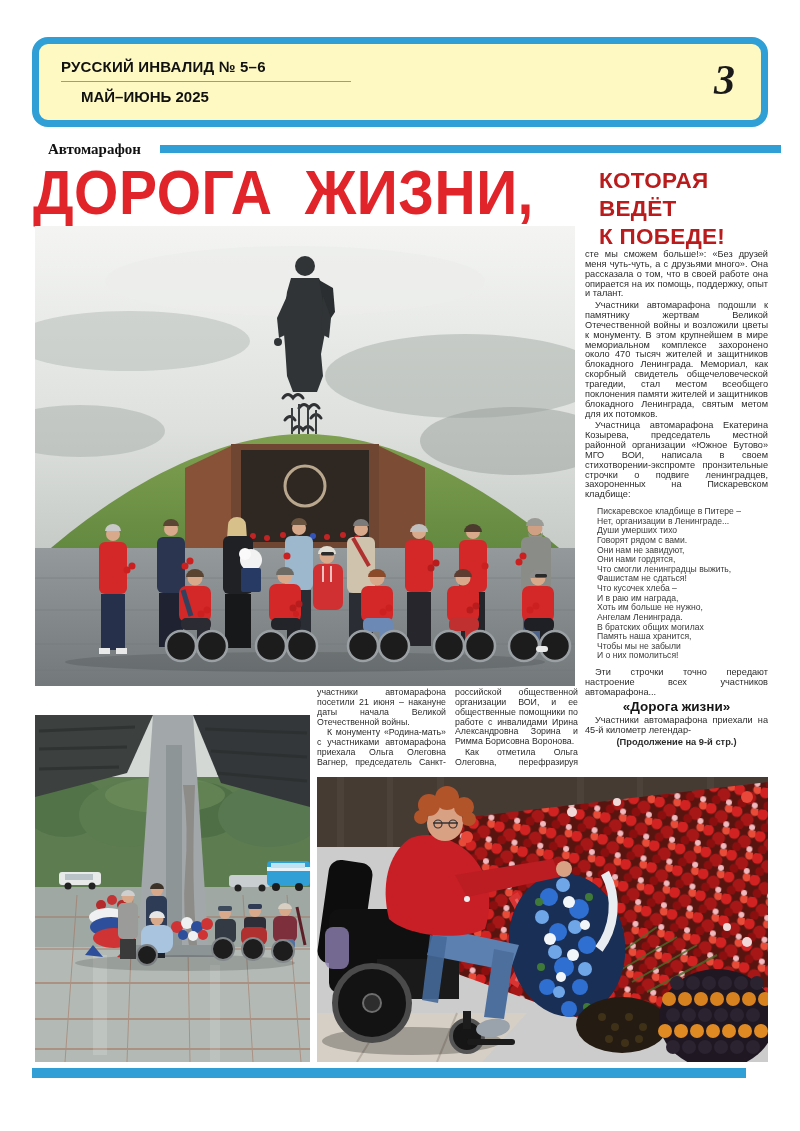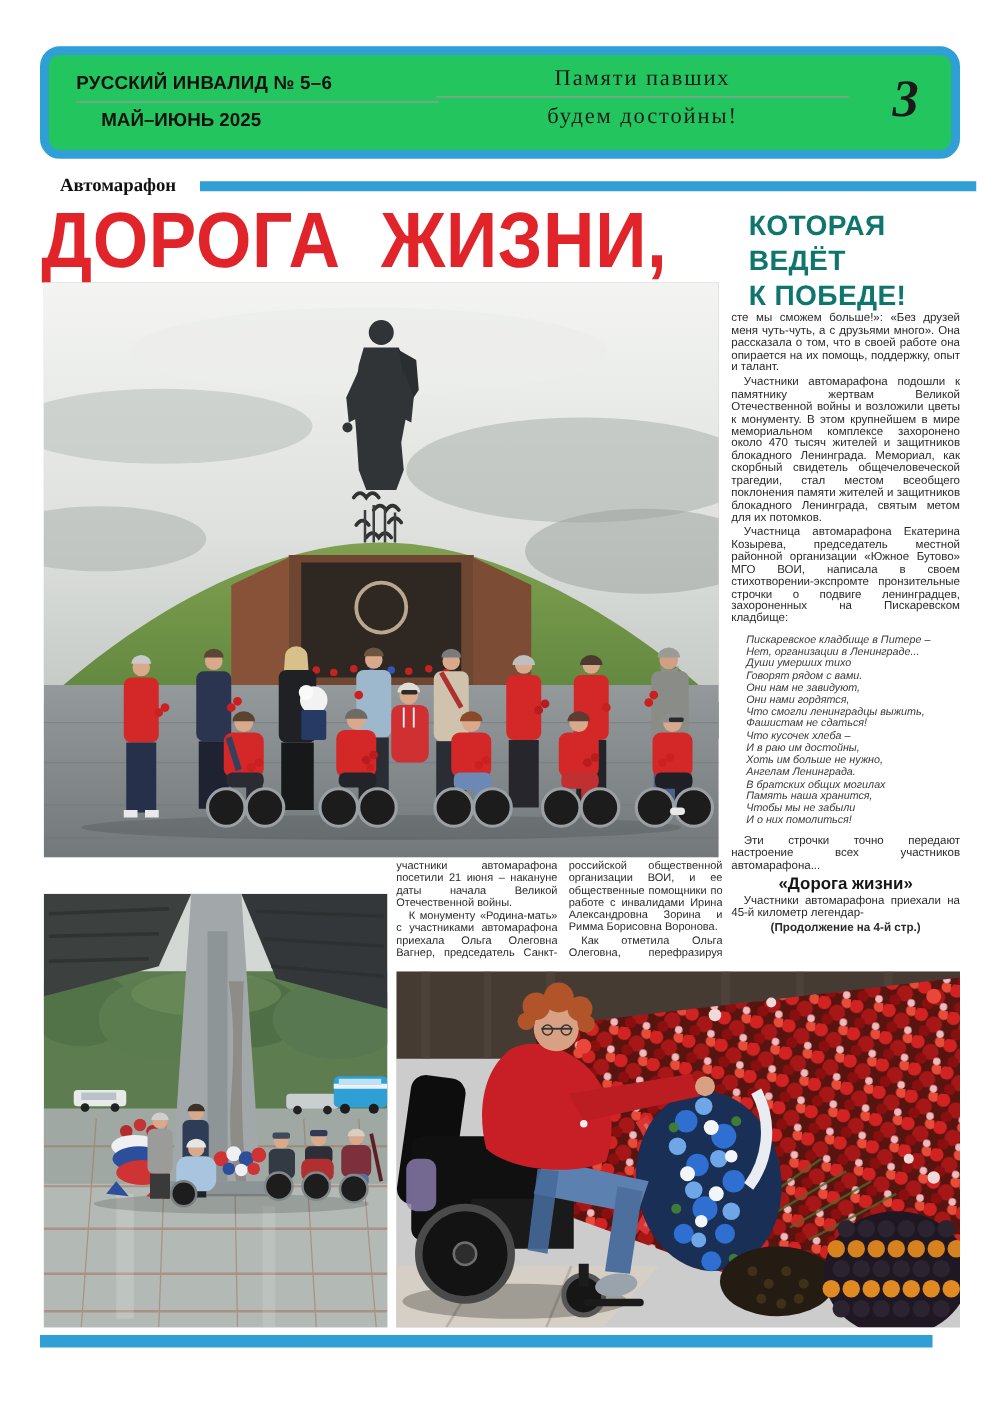--- a/index.html
+++ b/index.html
@@ -1,76 +1,71 @@
 <!DOCTYPE html>
 <html lang="ru"><head>
 <meta charset="utf-8">
 <style>
   html,body{margin:0;padding:0;background:#ffffff;}
   .page{position:relative;width:800px;height:1131px;background:#fff;overflow:hidden;
         font-family:"Liberation Sans", sans-serif;color:#222;}
   
   .masthead{position:absolute;left:32px;top:37px;width:736px;height:90px;
-            border:7px solid #2f9fd6;border-radius:16px;background:#22c55e;box-sizing:border-box;}
+            border:7px solid #2f9fd6;border-radius:16px;background:#fef9c3;box-sizing:border-box;}
   .mast-left{position:absolute;left:22px;top:14px;width:290px;}
   .mast-title{font-weight:bold;font-size:15px;letter-spacing:.2px;color:#111;}
   .mast-rule{height:1px;background:#9a9a9a;margin:6px 0 6px 0;}
   .mast-date{font-weight:bold;font-size:15px;color:#111;margin-left:20px;}
   .mast-center{position:absolute;left:310px;top:8px;width:330px;text-align:center;
                font-family:"Liberation Serif", serif;font-size:18px;color:#1c1c1c;letter-spacing:1.5px;}
   .mast-center .mast-rule{margin:4px 0;}
   .mast-page{position:absolute;right:26px;top:12px;font-family:"Liberation Serif", serif;
              font-style:italic;font-weight:bold;font-size:42px;color:#1a1a1a;}
   
   .kicker-row{position:absolute;left:35px;top:141px;width:733px;height:18px;margin-left:13px;}
   .kicker-label{position:absolute;left:0;top:0;font-family:"Liberation Serif", serif;
                 font-weight:bold;font-size:15px;color:#111;}
   .kicker-bar{position:absolute;left:112px;top:4px;width:621px;height:8px;background:#2f9fd6;}
   
   .headline-main{position:absolute;left:33px;top:156px;margin:0;color:#e0242a;
                  font-size:57px;font-weight:bold;letter-spacing:.5px;word-spacing:16px;
                  transform:scaleY(1.1);transform-origin:top left;white-space:nowrap;}
-  .headline-side{position:absolute;left:599px;top:167px;color:#0f766e;font-weight:bold;
+  .headline-side{position:absolute;left:599px;top:167px;color:#b91c1c;font-weight:bold;
                  font-size:22.5px;line-height:1.25;letter-spacing:.3px;}
   
   .photo{position:absolute;overflow:hidden;background:#ccc;}
   .photo svg{display:block;}
   .photo-main{left:35px;top:226px;width:540px;height:460px;}
   .photo-monument{left:35px;top:715px;width:275px;height:347px;}
   .photo-flowers{left:317px;top:777px;width:451px;height:285px;}
   
   .col{position:absolute;text-align:justify;color:#2b2b2b;overflow:hidden;}
   .col p{margin:0 0 1px 0;}
   .ind{text-indent:10px;}
   .mid-col{top:688px;height:80px;font-size:8.8px;line-height:1.12;}
   .mid-a{left:317px;width:129px;}
   .mid-b{left:455px;width:123px;}
   .right-col{left:585px;top:250px;width:183px;height:530px;font-size:9.2px;line-height:1.07;}
   .right-col p{margin:0 0 2px 0;}
-  .poem{margin:7px 0 7px 12px;font-style:italic;font-size:8.6px;line-height:1.12;text-align:left;color:#3a3a3a;}
+  .poem{margin:7px 0 7px 12px;font-size:8.6px;line-height:1.12;text-align:left;color:#3a3a3a;}
   .subhead{font-weight:bold;font-size:13.5px;text-align:center;margin:7px 0 4px 0;color:#161616;text-indent:0;}
   .continuation{font-weight:bold;font-size:9.3px;text-align:center;margin-top:7px;text-indent:0;}
   
   .bottom-bar{position:absolute;left:32px;top:1068px;width:714px;height:10px;background:#2f9fd6;}
 </style>
 </head>
 <body>
 
 <div class="page">
 
   <header class="masthead">
     <div class="mast-left">
       <div class="mast-title">РУССКИЙ ИНВАЛИД № 5–6</div>
       <div class="mast-rule"></div>
       <div class="mast-date">МАЙ–ИЮНЬ 2025</div>
-    </div>
-    <div class="mast-center">
-      <div>Памяти павших</div>
-      <div class="mast-rule"></div>
-      <div>будем достойны!</div>
     </div>
     <div class="mast-page">3</div>
   </header>
 
   <div class="kicker-row">
     <span class="kicker-label">Автомарафон</span>
     <div class="kicker-bar"></div>
   </div>
 
   <h1 class="headline-main">ДОРОГА ЖИЗНИ,</h1>
@@ -308,32 +303,32 @@
     <div class="poem">
       <div>Пискаревское кладбище в Питере –</div>
       <div>Нет, организации в Ленинграде...</div>
       <div>Души умерших тихо</div>
       <div>Говорят рядом с вами.</div>
       <div>Они нам не завидуют,</div>
       <div>Они нами гордятся,</div>
       <div>Что смогли ленинградцы выжить,</div>
       <div>Фашистам не сдаться!</div>
       <div>Что кусочек хлеба –</div>
-      <div>И в раю им достойны,</div>
+      <div>И в раю им награда,</div>
       <div>Хоть им больше не нужно,</div>
       <div>Ангелам Ленинграда.</div>
       <div>В братских общих могилах</div>
       <div>Память наша хранится,</div>
       <div>Чтобы мы не забыли</div>
       <div>И о них помолиться!</div>
     </div>
     <p class="ind">Эти строчки точно передают настроение всех участников автомарафона...</p>
     <p class="subhead">«Дорога жизни»</p>
     <p class="ind">Участники автомарафона приехали на 45-й километр легендар-</p>
-    <p class="continuation">(Продолжение на 4-й стр.)</p>
+    <p class="continuation">(Продолжение на 9-й стр.)</p>
   </aside>
 
   <div class="col mid-col mid-a">
     <p>участники автомарафона посетили 21 июня – накануне даты начала Великой Отечественной войны.</p>
     <p class="ind">К монументу «Родина-мать» с участниками автомарафона приехала Ольга Олеговна Вагнер, председатель Санкт-Петербургской городской Обще-</p>
   </div>
   <div class="col mid-col mid-b">
     <p>российской общественной организации ВОИ, и ее общественные помощники по работе с инвалидами Ирина Александровна Зорина и Римма Борисовна Воронова.</p>
     <p class="ind">Как отметила Ольга Олеговна, перефразируя лозунг Всероссийского общества инвалидов «Вме-</p>
   </div>

